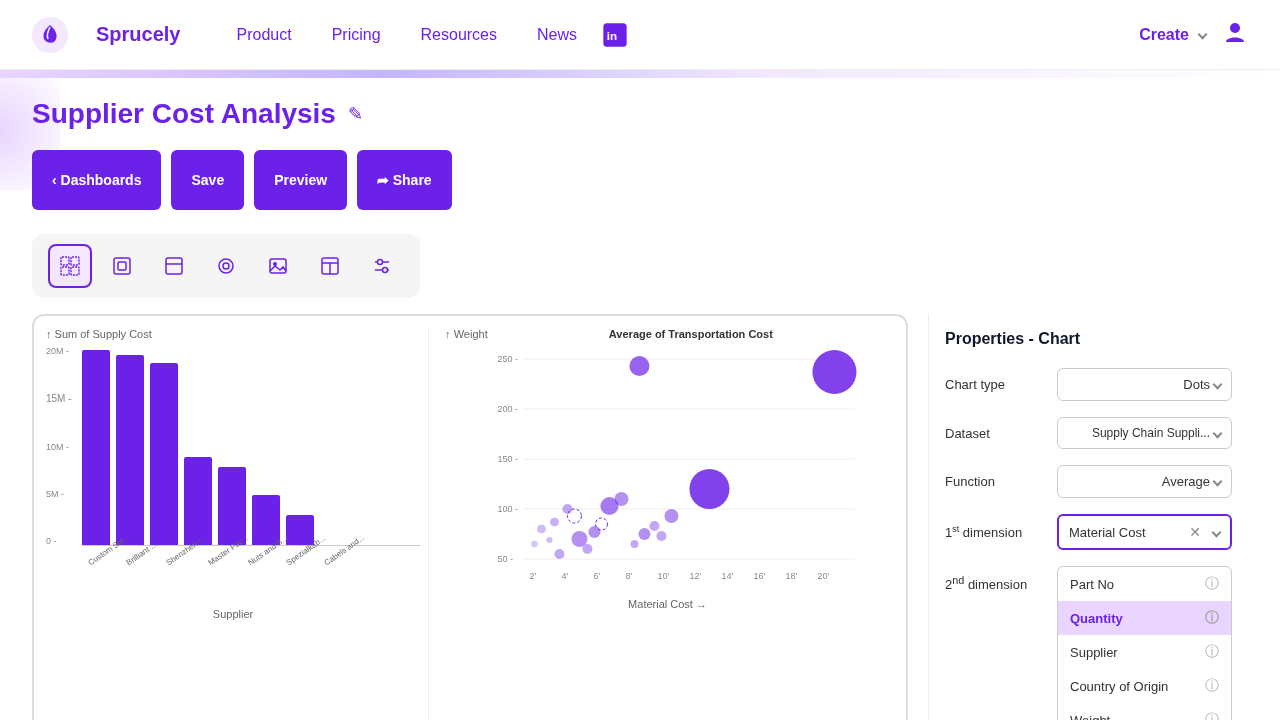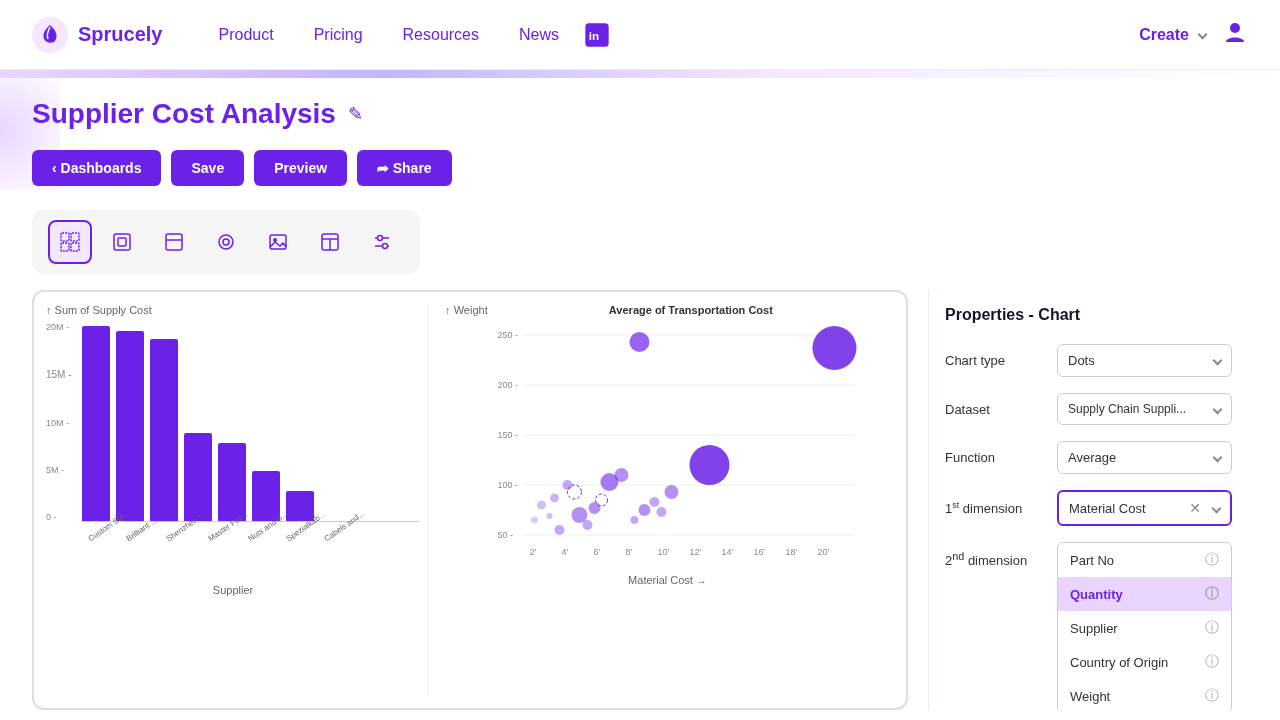--- a/index.html
+++ b/index.html
@@ -1,41 +1,41 @@
 <!DOCTYPE html>
 <html><head>
   <meta charset="utf-8">
   <style>
     * { box-sizing: border-box; margin: 0; padding: 0; }
     body { font-family: -apple-system, BlinkMacSystemFont, 'Segoe UI', sans-serif; background: #fff; color: #333; width: 1280px; height: 720px; overflow: hidden; }
 
     
     nav { display: flex; align-items: center; padding: 0 32px; height: 70px; border-bottom: 1px solid #eee; }
-    .logo { display: flex; align-items: center; gap: 10px; color: #6b21e8; font-weight: 700; font-size: 20px; margin-right: 40px; }
+    .logo { display: flex; align-items: center; gap: 28px; color: #6b21e8; font-weight: 700; font-size: 20px; margin-right: 40px; }
     .logo-icon { width: 36px; height: 36px; }
     .nav-links { display: flex; gap: 8px; align-items: center; flex: 1; }
     .nav-link { color: #6b21e8; font-size: 16px; font-weight: 500; padding: 8px 16px; cursor: pointer; text-decoration: none; }
     .linkedin-icon { width: 28px; height: 28px; fill: #6b21e8; }
     .nav-right { display: flex; align-items: center; gap: 16px; }
     .create-btn { display: flex; align-items: center; gap: 6px; color: #6b21e8; font-size: 16px; font-weight: 600; cursor: pointer; }
     .user-icon { color: #6b21e8; font-size: 24px; cursor: pointer; }
 
     
     .top-decor { height: 8px; background: linear-gradient(90deg, #e9d5ff 0%, #c4b5fd 30%, #f3e8ff 60%, #fff 100%); }
     .side-decor { position: absolute; left: 0; top: 70px; width: 60px; height: 120px; background: radial-gradient(ellipse at left, #e9d5ff, transparent); pointer-events: none; z-index: 0; }
 
     
     .page { position: relative; padding: 20px 32px; }
     .page-title-row { display: flex; align-items: center; gap: 12px; margin-bottom: 20px; }
     .page-title { font-size: 28px; font-weight: 700; color: #6b21e8; }
     .edit-icon { color: #6b21e8; font-size: 18px; cursor: pointer; }
 
     
     .action-bar { display: flex; gap: 10px; margin-bottom: 24px; }
-    .btn-purple { background: #6b21e8; color: #fff; border: none; border-radius: 6px; padding: 10px 20px; font-size: 14px; font-weight: 600; cursor: pointer; display: flex; align-items: center; gap: 6px; }
+    .btn-purple { background: #6b21e8; color: #fff; border: none; border-radius: 6px; padding: 22px 20px; font-size: 14px; font-weight: 600; cursor: pointer; display: flex; align-items: center; gap: 6px; }
 
     
     .toolbar { display: flex; align-items: center; gap: 8px; background: #f5f5f5; border-radius: 12px; padding: 10px 16px; margin-bottom: 16px; width: fit-content; }
     .tool-btn { width: 44px; height: 44px; display: flex; align-items: center; justify-content: center; border-radius: 8px; cursor: pointer; background: transparent; border: none; color: #6b21e8; font-size: 20px; }
     .tool-btn.active { background: #f3e8ff; border: 2px solid #6b21e8; }
 
     
     .main-content { display: flex; gap: 20px; height: 420px; }
     .charts-area { flex: 1; border: 2px solid #ddd; border-radius: 12px; padding: 12px; display: flex; gap: 8px; overflow: hidden; }
     .chart-left { flex: 1; border-right: 1px solid #eee; padding-right: 8px; }
@@ -43,21 +43,21 @@
 
     
     .chart-title { font-size: 11px; color: #666; margin-bottom: 6px; }
 
     
     .properties-panel { width: 320px; background: #fff; border-left: 1px solid #f0e8ff; padding: 16px; overflow-y: auto; height: 420px; }
     .panel-title { font-size: 16px; font-weight: 700; color: #0f172a; margin-bottom: 20px; }
     .prop-row { display: flex; align-items: center; justify-content: space-between; margin-bottom: 16px; gap: 12px; }
     .prop-label { font-size: 13px; color: #333; font-weight: 500; white-space: nowrap; min-width: 100px; }
     .prop-label sup { font-size: 9px; }
-    .prop-select { flex: 1; border: 1px solid #ccc; border-radius: 6px; padding: 8px 10px; font-size: 13px; background: #fff; display: flex; align-items: center; justify-content: space-between; cursor: pointer; }
+    .prop-select { flex: 1; border: 1px solid #ccc; border-radius: 6px; padding: 8px 10px; font-size: 13px; background: #fff; display: flex; align-items: center; justify-content: flex-end; cursor: pointer; }
     .prop-select-active { flex: 1; border: 2px solid #6b21e8; border-radius: 6px; padding: 8px 10px; font-size: 13px; background: #fff; display: flex; align-items: center; justify-content: space-between; cursor: pointer; }
     .close-x { color: #888; font-size: 14px; cursor: pointer; margin-right: 4px; }
 
     
     .dropdown-open { border: 1px solid #ccc; border-radius: 6px; overflow: hidden; flex: 1; }
     .dropdown-open .dropdown-item { padding: 8px 12px; font-size: 13px; cursor: pointer; display: flex; align-items: center; justify-content: space-between; }
     .dropdown-open .dropdown-item.selected { background: #e9d5ff; color: #6b21e8; font-weight: 600; }
     .info-icon { color: #aaa; font-size: 14px; }
 
     

